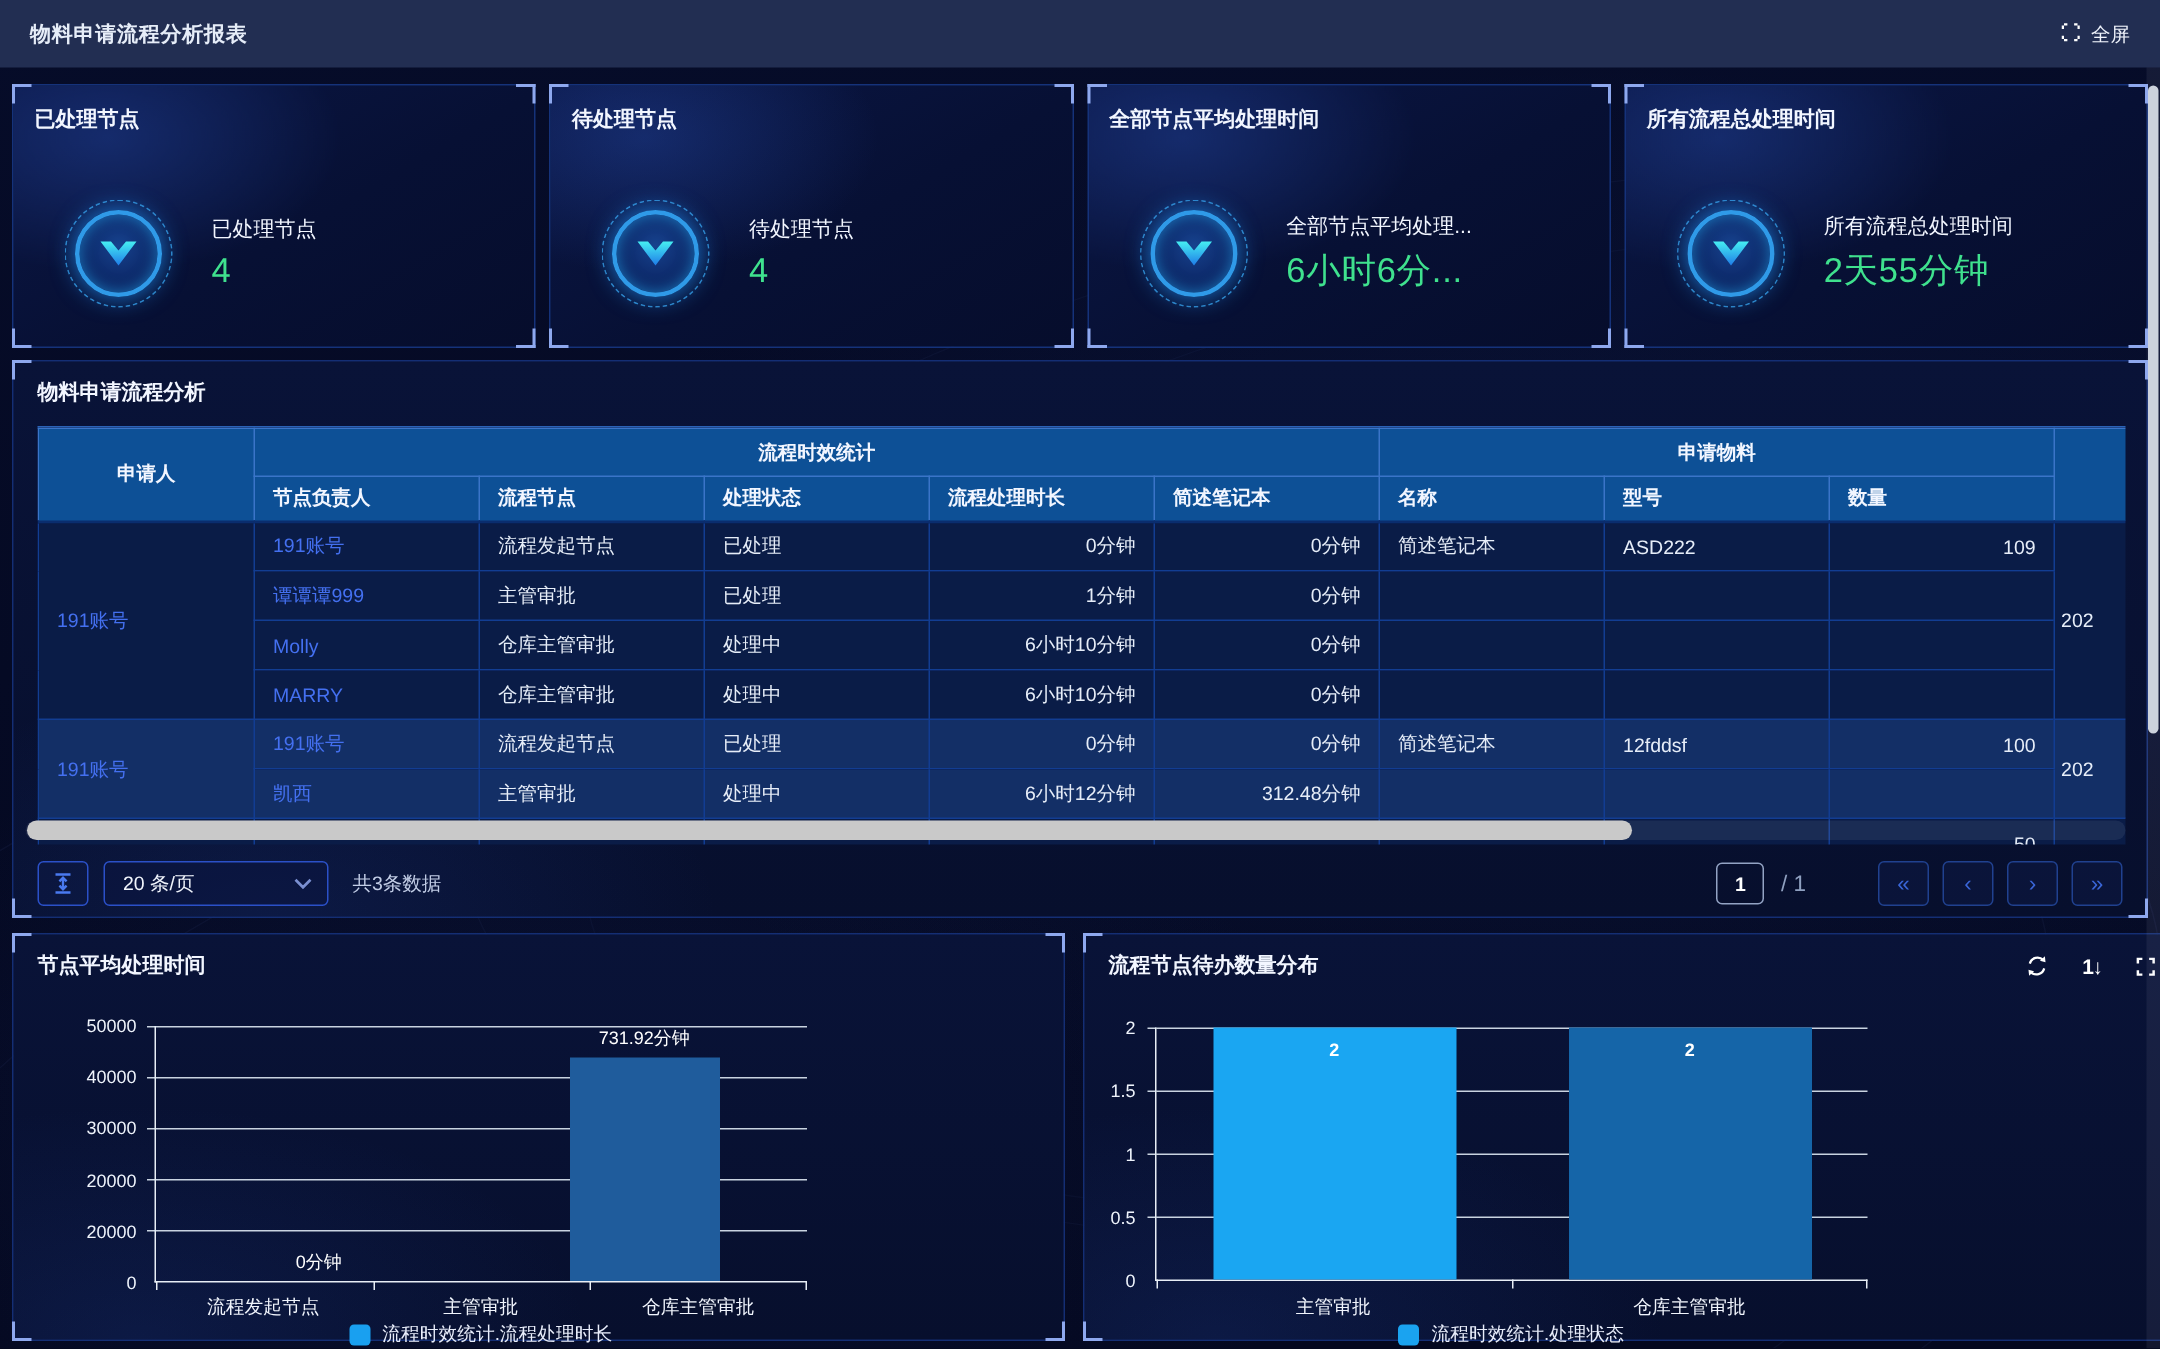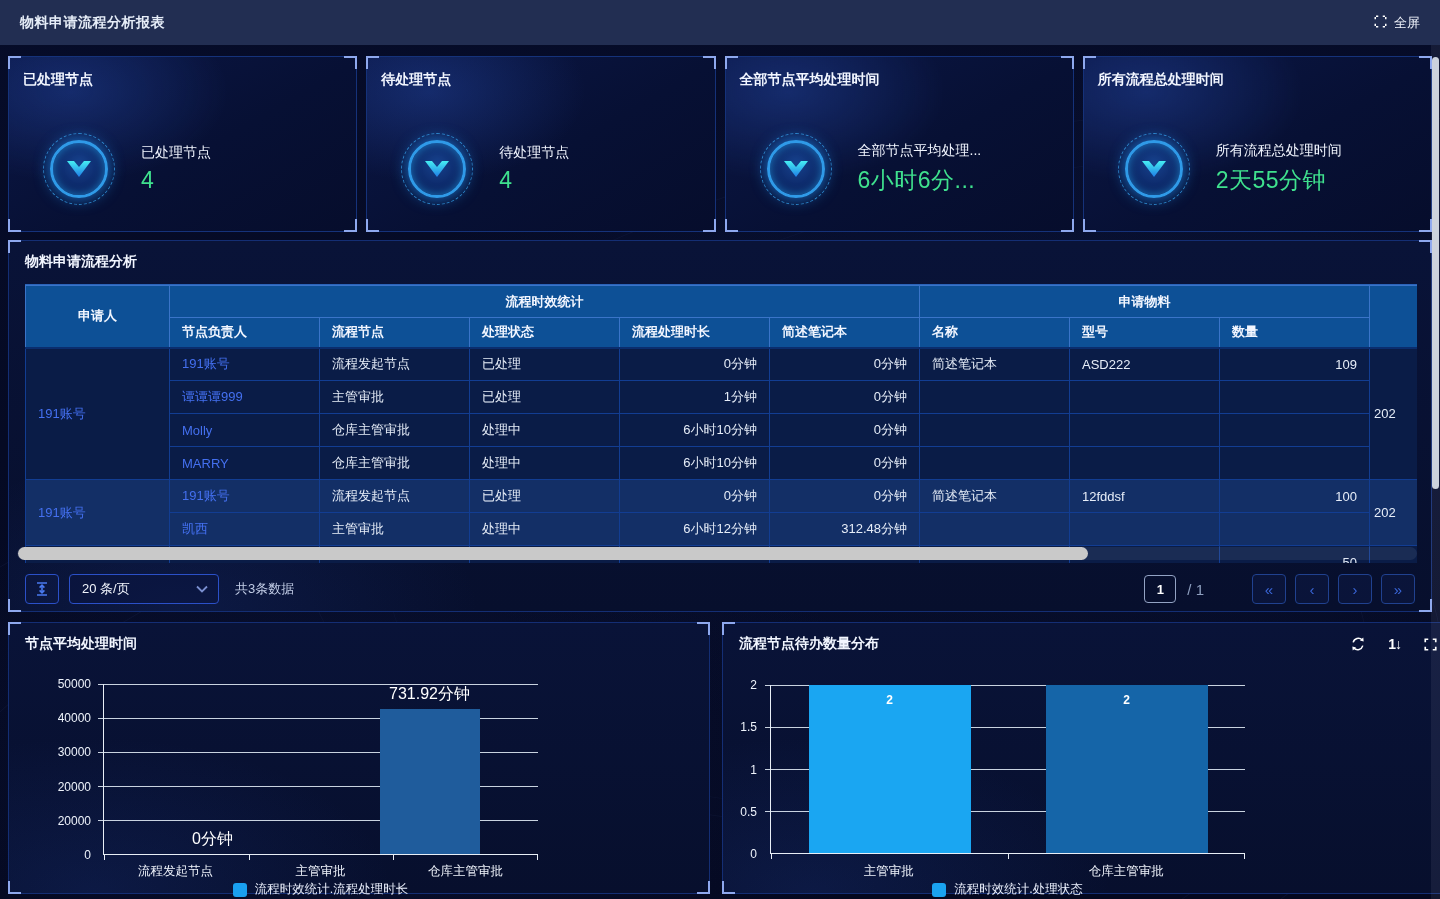--- a/index.html
+++ b/index.html
@@ -112,21 +112,21 @@
   #chart-left  .plot { left:94px; top:61px; width:435px; height:171px; }
   #chart-right .plot { left:47px; top:62px; width:475px; height:169px; }
   .gridline { position:absolute; left:0; right:0; height:1px; background:rgba(228,238,248,.88); }
   .gridline::before { content:''; position:absolute; left:-6px; top:0; width:6px; height:1px; background:rgba(228,238,248,.88); }
   .xtick { position:absolute; bottom:-6px; width:1px; height:6px; background:#e8eef6; }
   .bars { position:absolute; inset:0; display:flex; align-items:flex-end; z-index:2; }
   .cat { flex:1; height:100%; display:flex; flex-direction:column; align-items:center; justify-content:flex-end; }
   .bar { position:relative; }
   #chart-left .bar { width:100px; }
   #chart-right .bar { width:162px; }
-  .bar-label { font-size:16px; color:#fff; margin-bottom:4px; white-space:nowrap; }
+  .bar-label { font-size:12px; color:#fff; margin-bottom:4px; white-space:nowrap; }
   .inbar { position:absolute; top:8px; left:0; right:0; text-align:center; font-size:12px; font-weight:bold; color:#fff; }
   .yticks { position:absolute; z-index:1; }
   #chart-left  .yticks { left:10px; top:61px; width:78px; height:171px; }
   #chart-right .yticks { left:0px; top:62px; width:40px; height:169px; }
   .ytick { position:absolute; right:6px; transform:translateY(-50%); font-size:12px; color:#eef3fb; }
   .xlabels { position:absolute; display:flex; z-index:1; }
   #chart-left  .xlabels { left:94px; top:240px; width:435px; }
   #chart-right .xlabels { left:47px; top:240px; width:475px; }
   .xlabel { flex:1; text-align:center; font-size:12.5px; color:#f0f4fc; }
   .legend { position:absolute; display:flex; align-items:center; justify-content:center; gap:8px; z-index:1; }

